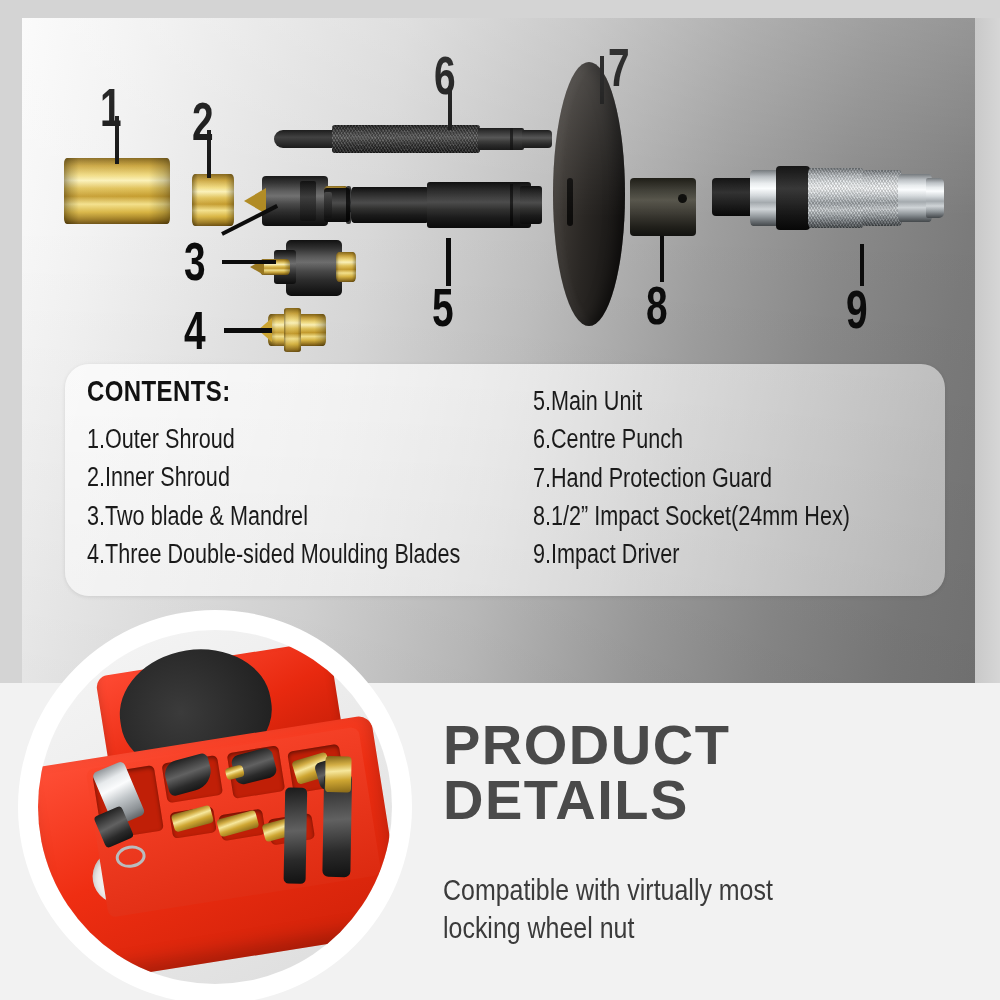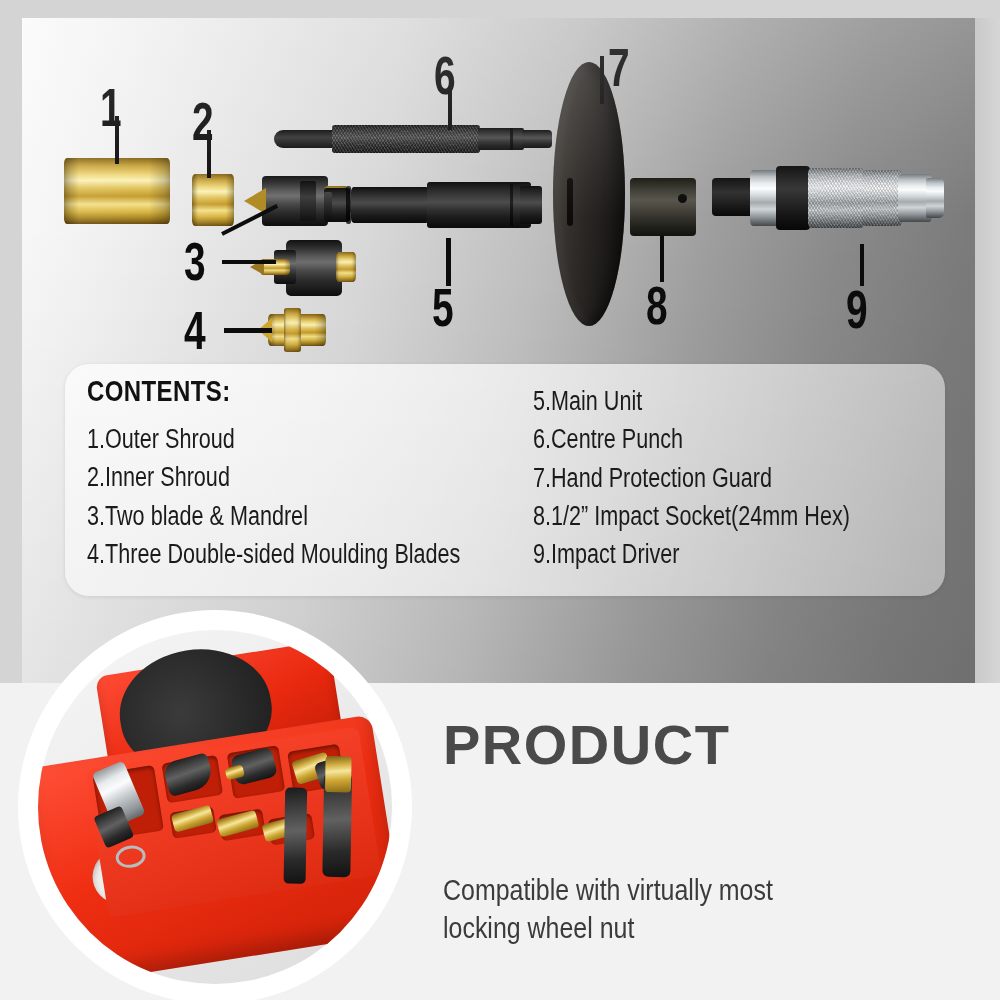--- a/index.html
+++ b/index.html
@@ -410,16 +410,17 @@
           </div>
         </div>
 
       </div>
     </div>
 
   </div>
 
   <div class="pd-title">
     <div>PRODUCT</div>
+    <div>DETAILS</div>
   </div>
   <div class="pd-sub">Compatible with virtually most locking wheel nut</div>
 
 </div>
 
 </body></html>

